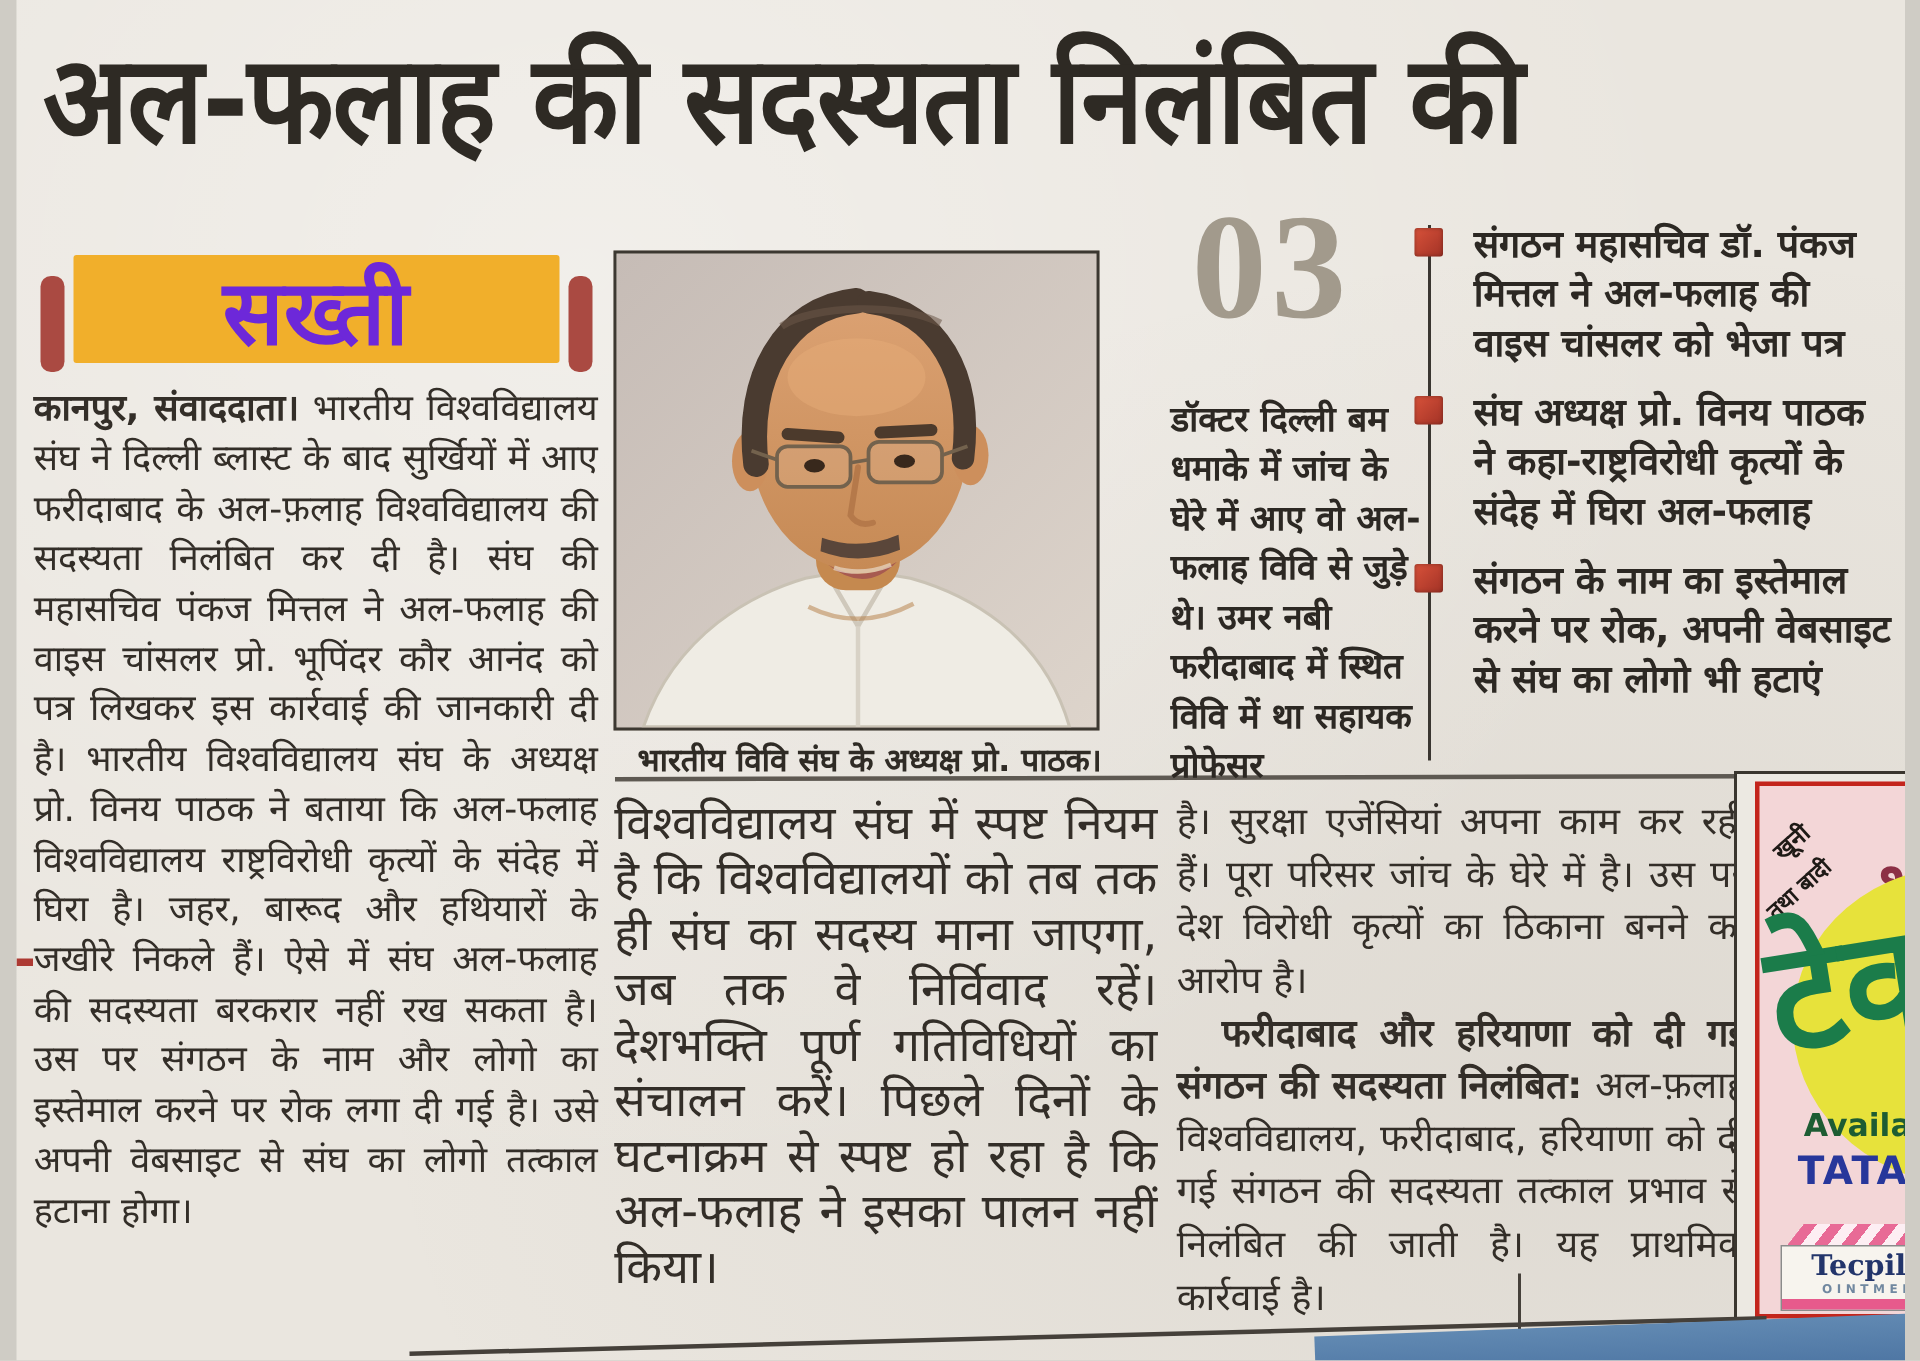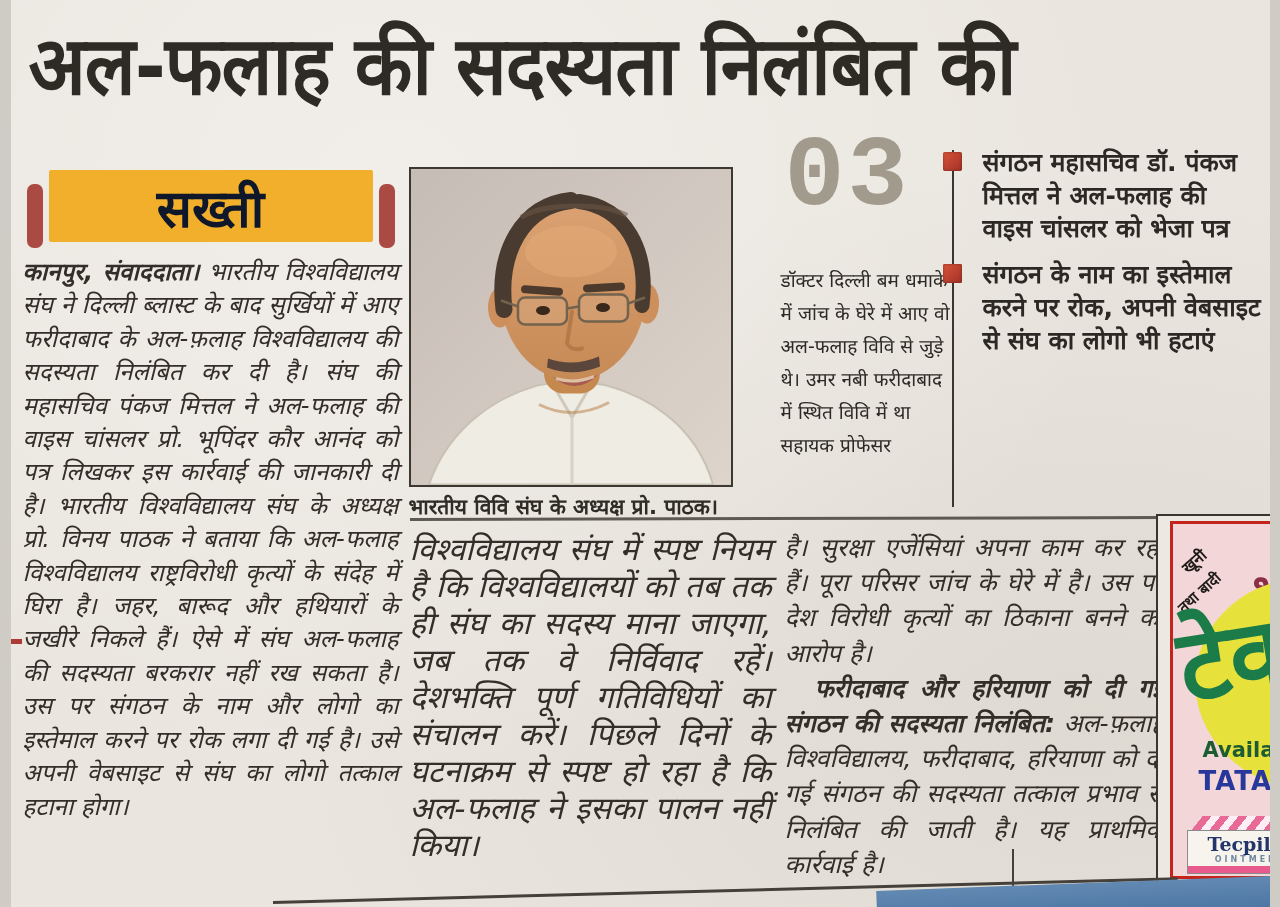--- a/index.html
+++ b/index.html
@@ -20,43 +20,43 @@
   }
   
   .kicker{position:absolute;left:14px;top:170px;width:372px;height:78px;}
   .kicker-cap{position:absolute;top:14px;width:16px;height:64px;border-radius:7px;background:#aa4a42;}
   .kicker-cap.left{left:2px;}
   .kicker-cap.right{right:2px;}
   .kicker-bar{
     position:absolute;left:24px;top:0;width:324px;height:72px;background:#f1af2b;
     display:flex;align-items:center;justify-content:center;border-radius:2px;
   }
-  .kicker-bar span{font-size:52px;font-weight:800;color:#0f172a;}
+  .kicker-bar span{font-size:60px;font-weight:800;color:#6d28d9;}
   
-  .bodytext{font-size:24px;line-height:33.4px;text-align:justify;font-style:italic;}
+  .bodytext{font-size:24px;line-height:33.4px;text-align:justify;}
   .bodytext p{margin:0;}
   .col1{position:absolute;left:12px;top:256px;width:376px;}
   .col1 .indent{text-indent:36px;}
   .dateline{font-weight:800;}
   
   .photo{position:absolute;left:398px;top:167px;width:330px;margin:0;}
   .photo-frame{width:320px;height:316px;border:2px solid #3c3831;background:#cbc2ba;overflow:hidden;}
   .photo-frame svg{display:block;width:100%;height:100%;}
-  .photo figcaption{margin-top:5px;width:326px;text-align:left;font-size:21px;font-weight:600;color:#2f2b25;}
+  .photo figcaption{margin-top:5px;width:326px;text-align:right;font-size:21px;font-weight:600;color:#2f2b25;}
   .rule-mid{position:absolute;left:399px;top:517px;width:754px;height:3px;background:#5e5952;transform:rotate(-0.15deg);}
   .col2{position:absolute;left:399px;top:531px;width:362px;font-size:25px;line-height:37px;}
   .col2 .indent{text-indent:34px;}
   .subhead{font-weight:800;}
   
   .pagenum{
     position:absolute;left:754px;top:128px;width:166px;text-align:center;
-    font-family:Liberation Mono, monospace;font-size:100px;line-height:1;font-weight:700;
+    font-family:Liberation Serif, serif;font-size:100px;line-height:1;font-weight:700;
     color:#a29a8c;letter-spacing:3px;
   }
-  .standfirst{position:absolute;left:770px;top:264px;width:174px;font-size:19px;line-height:33px;font-weight:400;color:#2c2823;}
+  .standfirst{position:absolute;left:770px;top:264px;width:174px;font-size:23px;line-height:33px;font-weight:700;color:#2c2823;}
   .vrule{position:absolute;left:941px;top:150px;width:2px;height:357px;background:#3a3631;}
   
   .bullets{position:absolute;left:932px;top:146px;width:320px;margin:0;padding:0;list-style:none;}
   .bullets li{position:relative;padding-left:40px;font-size:25px;font-weight:700;line-height:33px;margin-bottom:13px;color:#2c2823;}
   .sq{position:absolute;left:0;top:6px;width:19px;height:19px;border-radius:2px;
       background:linear-gradient(135deg,#d8523a,#a23226);box-shadow:inset 0 0 3px rgba(0,0,0,.35);}
   .col3{position:absolute;left:774px;top:530px;width:380px;font-size:25px;line-height:35.2px;}
   .col3 .indent{text-indent:30px;}
   
   .cut-line{position:absolute;left:262px;top:901px;width:905px;height:3px;background:#45403a;transform:rotate(-1.5deg);transform-origin:left center;}
@@ -154,21 +154,21 @@
   </div>
 
   <div class="pagenum">03</div>
 
   <div class="standfirst">डॉक्टर दिल्ली बम धमाके में जांच के घेरे में आए वो अल-फलाह विवि से जुड़े थे। उमर नबी फरीदाबाद में स्थित विवि में था सहायक प्रोफेसर</div>
 
   <div class="vrule"></div>
 
   <ul class="bullets">
     <li><span class="sq"></span><span>संगठन महासचिव डॉ. पंकज मित्तल ने अल-फलाह की वाइस चांसलर को भेजा पत्र</span></li>
-    <li><span class="sq"></span></li>
+    <li><span class="sq"></span><span>संघ अध्यक्ष प्रो. विनय पाठक ने कहा-राष्ट्रविरोधी कृत्यों के संदेह में घिरा अल-फलाह</span></li>
     <li><span class="sq"></span><span>संगठन के नाम का इस्तेमाल करने पर रोक, अपनी वेबसाइट से संघ का लोगो भी हटाएं</span></li>
   </ul>
 
   <div class="col3 bodytext" style="font-size:25px;line-height:35.2px;">
     <p><span>है। सुरक्षा एजेंसियां अपना काम कर रही हैं। पूरा परिसर जांच के घेरे में है। उस पर देश विरोधी कृत्यों का ठिकाना बनने का आरोप है।</span></p>
     <p class="indent"><b class="subhead">फरीदाबाद और हरियाणा को दी गई संगठन की सदस्यता निलंबित:</b> <span>अल-फ़लाह विश्वविद्यालय, फरीदाबाद, हरियाणा को दी गई संगठन की सदस्यता तत्काल प्रभाव से निलंबित की जाती है। यह प्राथमिक कार्रवाई है।</span></p>
   </div>
 
   <div class="ad-outer"></div>
   <div class="ad-inner">

